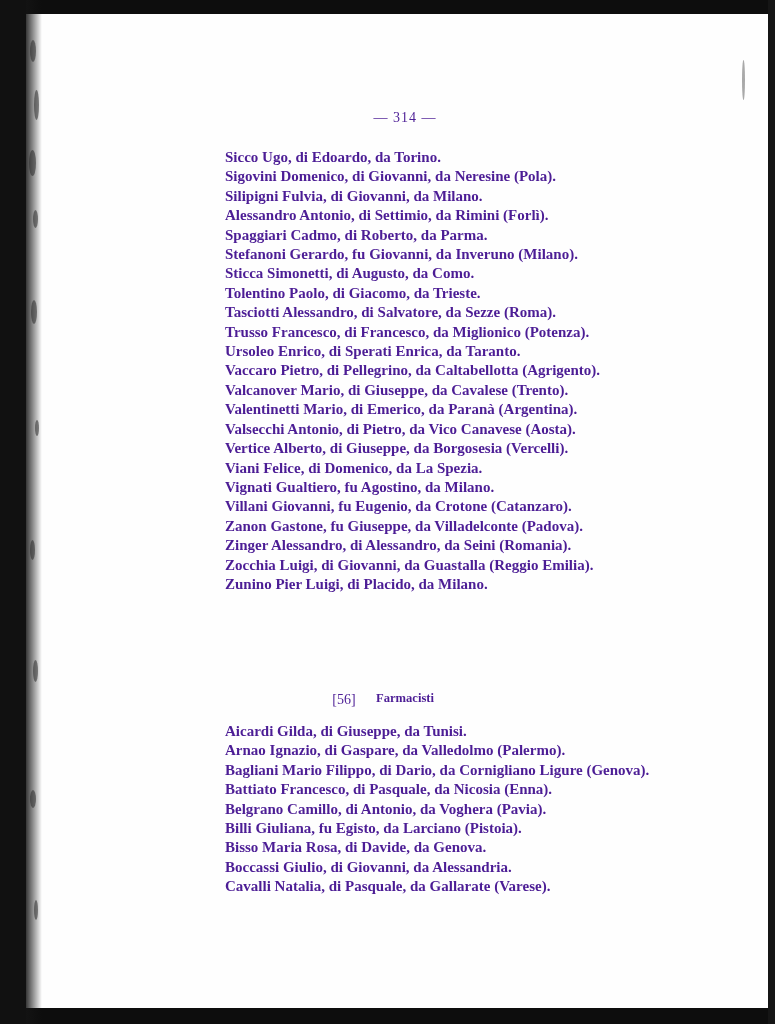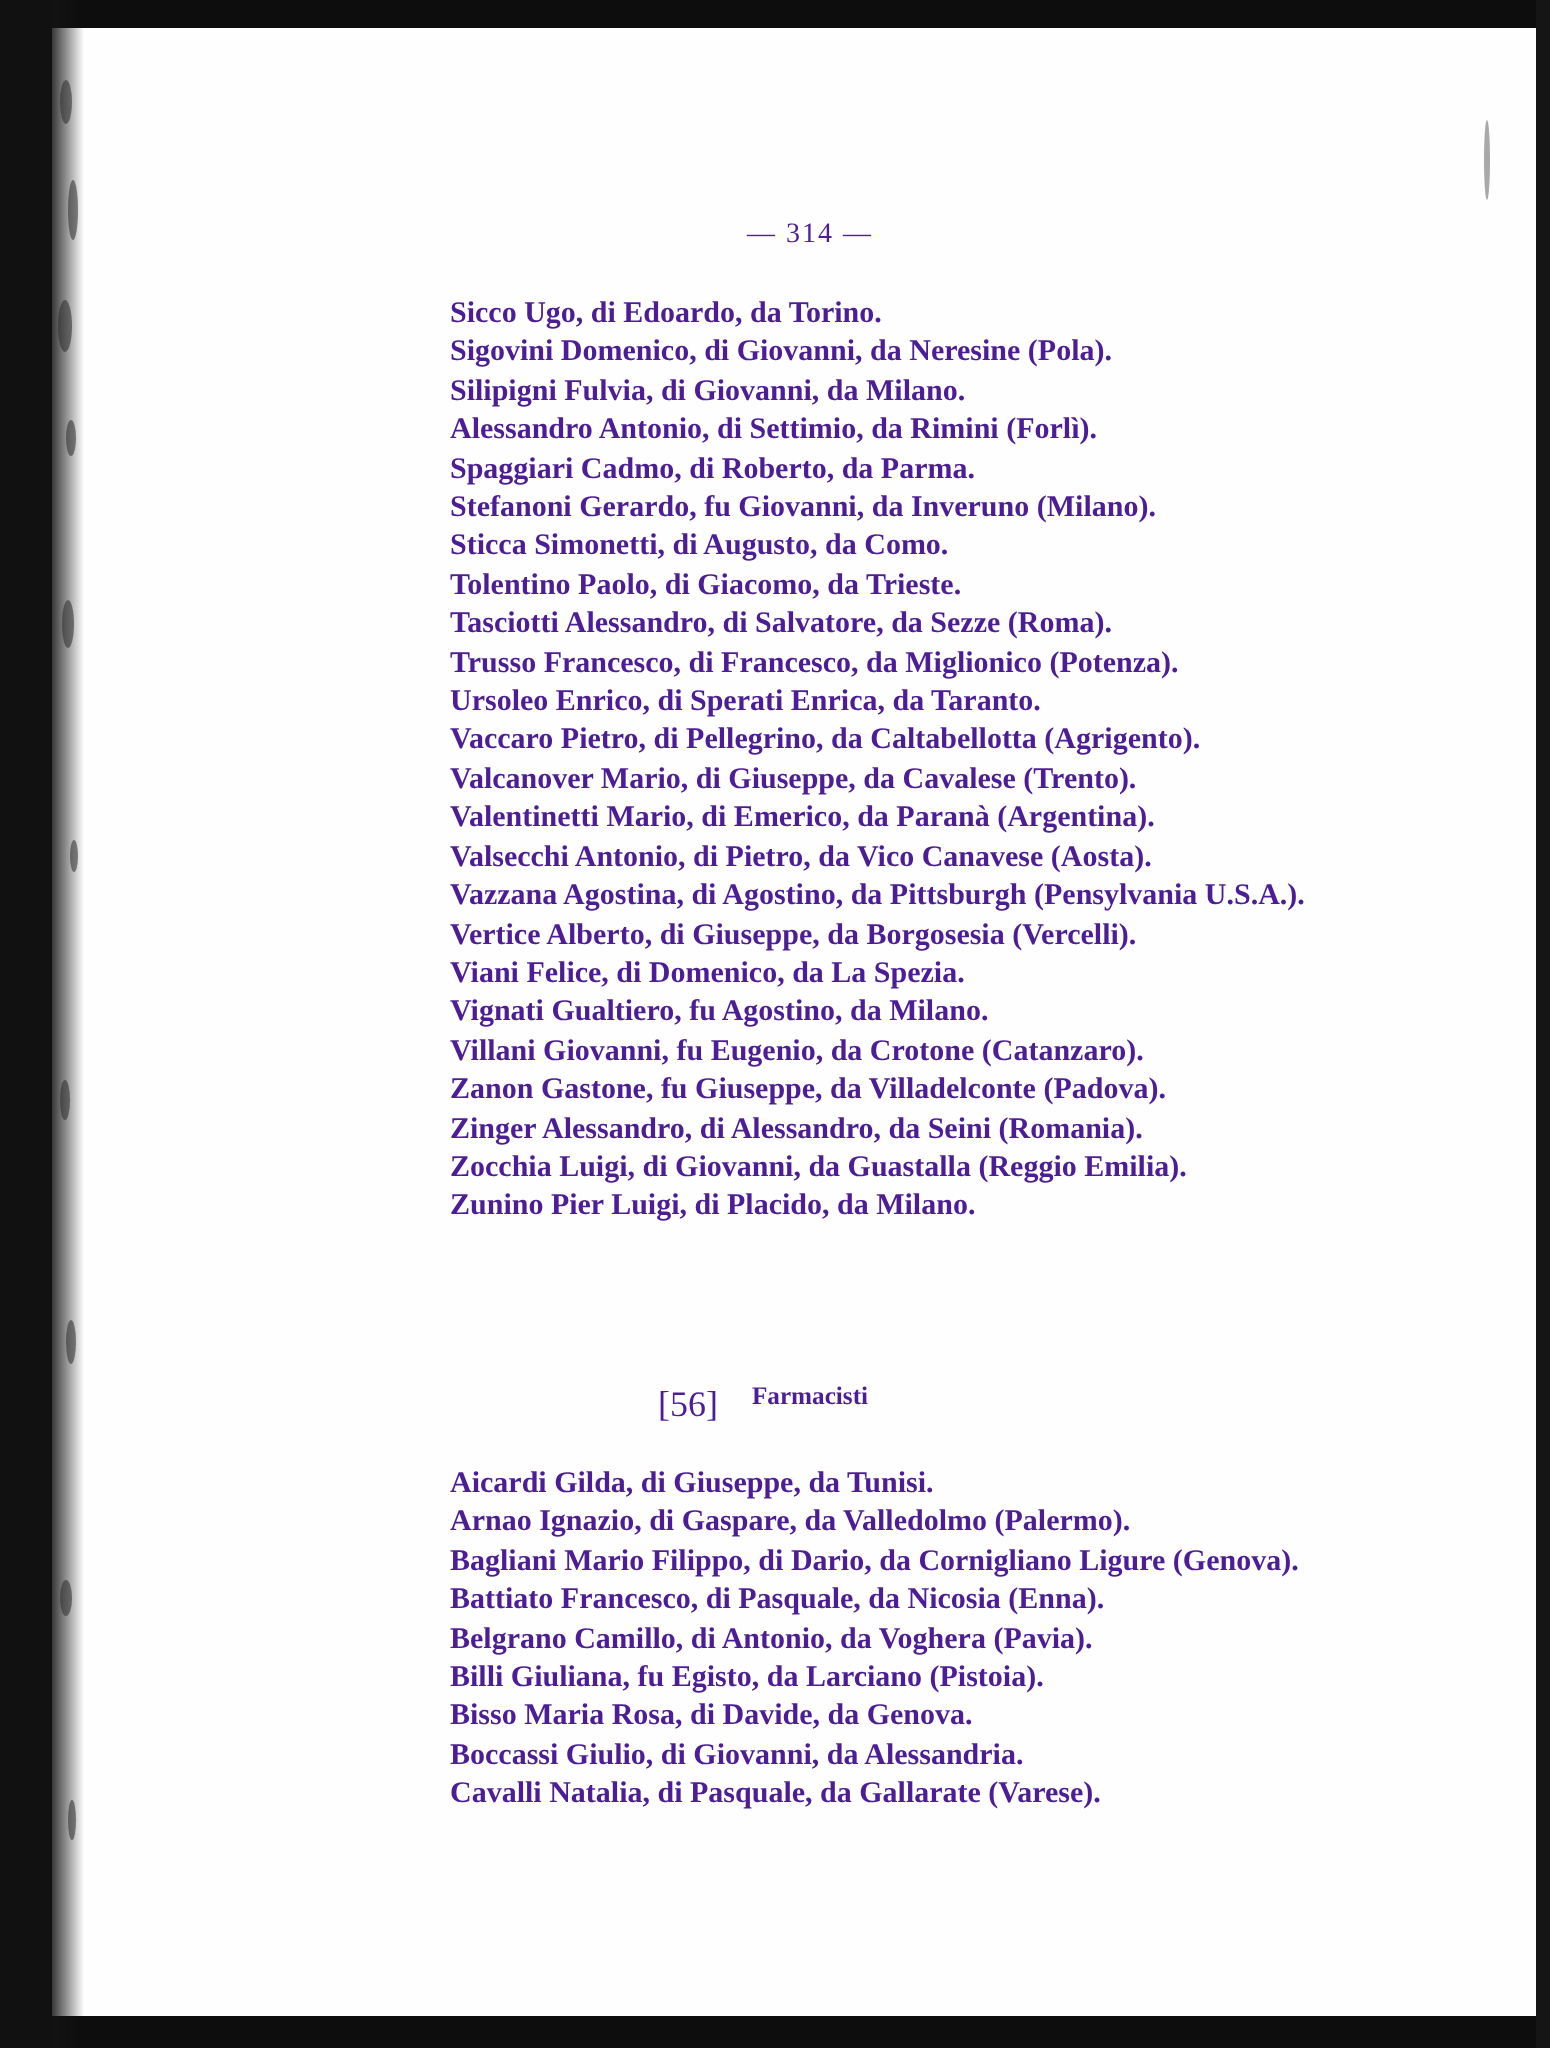--- a/index.html
+++ b/index.html
@@ -87,24 +87,24 @@
     width: 726px;
     text-align: center;
     font-size: 12.6px;
     font-weight: bold;
   }
   .section-count {
     position: absolute;
     left: 0;
     width: 604px;
     text-align: center;
-    font-size: 18px;
+    font-size: 14px;
   }
   .list-one { top: 134px; }
-  .list-two { top: 708px; margin-top: 11px; }
+  .list-two { top: 708px; }
   .heading-pos { top: 677px; }
   .count-pos { top: 678px; }
 </style>
 </head>
 <body>
 
 <div class="page">
 
   <div class="paper">
 
@@ -119,21 +119,20 @@
       <div class="entry">Stefanoni Gerardo, fu Giovanni, da Inveruno (Milano).</div>
       <div class="entry">Sticca Simonetti, di Augusto, da Como.</div>
       <div class="entry">Tolentino Paolo, di Giacomo, da Trieste.</div>
       <div class="entry">Tasciotti Alessandro, di Salvatore, da Sezze (Roma).</div>
       <div class="entry">Trusso Francesco, di Francesco, da Miglionico (Potenza).</div>
       <div class="entry">Ursoleo Enrico, di Sperati Enrica, da Taranto.</div>
       <div class="entry">Vaccaro Pietro, di Pellegrino, da Caltabellotta (Agrigento).</div>
       <div class="entry">Valcanover Mario, di Giuseppe, da Cavalese (Trento).</div>
       <div class="entry">Valentinetti Mario, di Emerico, da Paranà (Argentina).</div>
       <div class="entry">Valsecchi Antonio, di Pietro, da Vico Canavese (Aosta).</div>
-      <div class="entry">Vazzana Agostina, di Agostino, da Pittsburgh (Pensylvania U.S.A.).</div>
       <div class="entry">Vertice Alberto, di Giuseppe, da Borgosesia (Vercelli).</div>
       <div class="entry">Viani Felice, di Domenico, da La Spezia.</div>
       <div class="entry">Vignati Gualtiero, fu Agostino, da Milano.</div>
       <div class="entry">Villani Giovanni, fu Eugenio, da Crotone (Catanzaro).</div>
       <div class="entry">Zanon Gastone, fu Giuseppe, da Villadelconte (Padova).</div>
       <div class="entry">Zinger Alessandro, di Alessandro, da Seini (Romania).</div>
       <div class="entry">Zocchia Luigi, di Giovanni, da Guastalla (Reggio Emilia).</div>
       <div class="entry">Zunino Pier Luigi, di Placido, da Milano.</div>
     </div>
 

